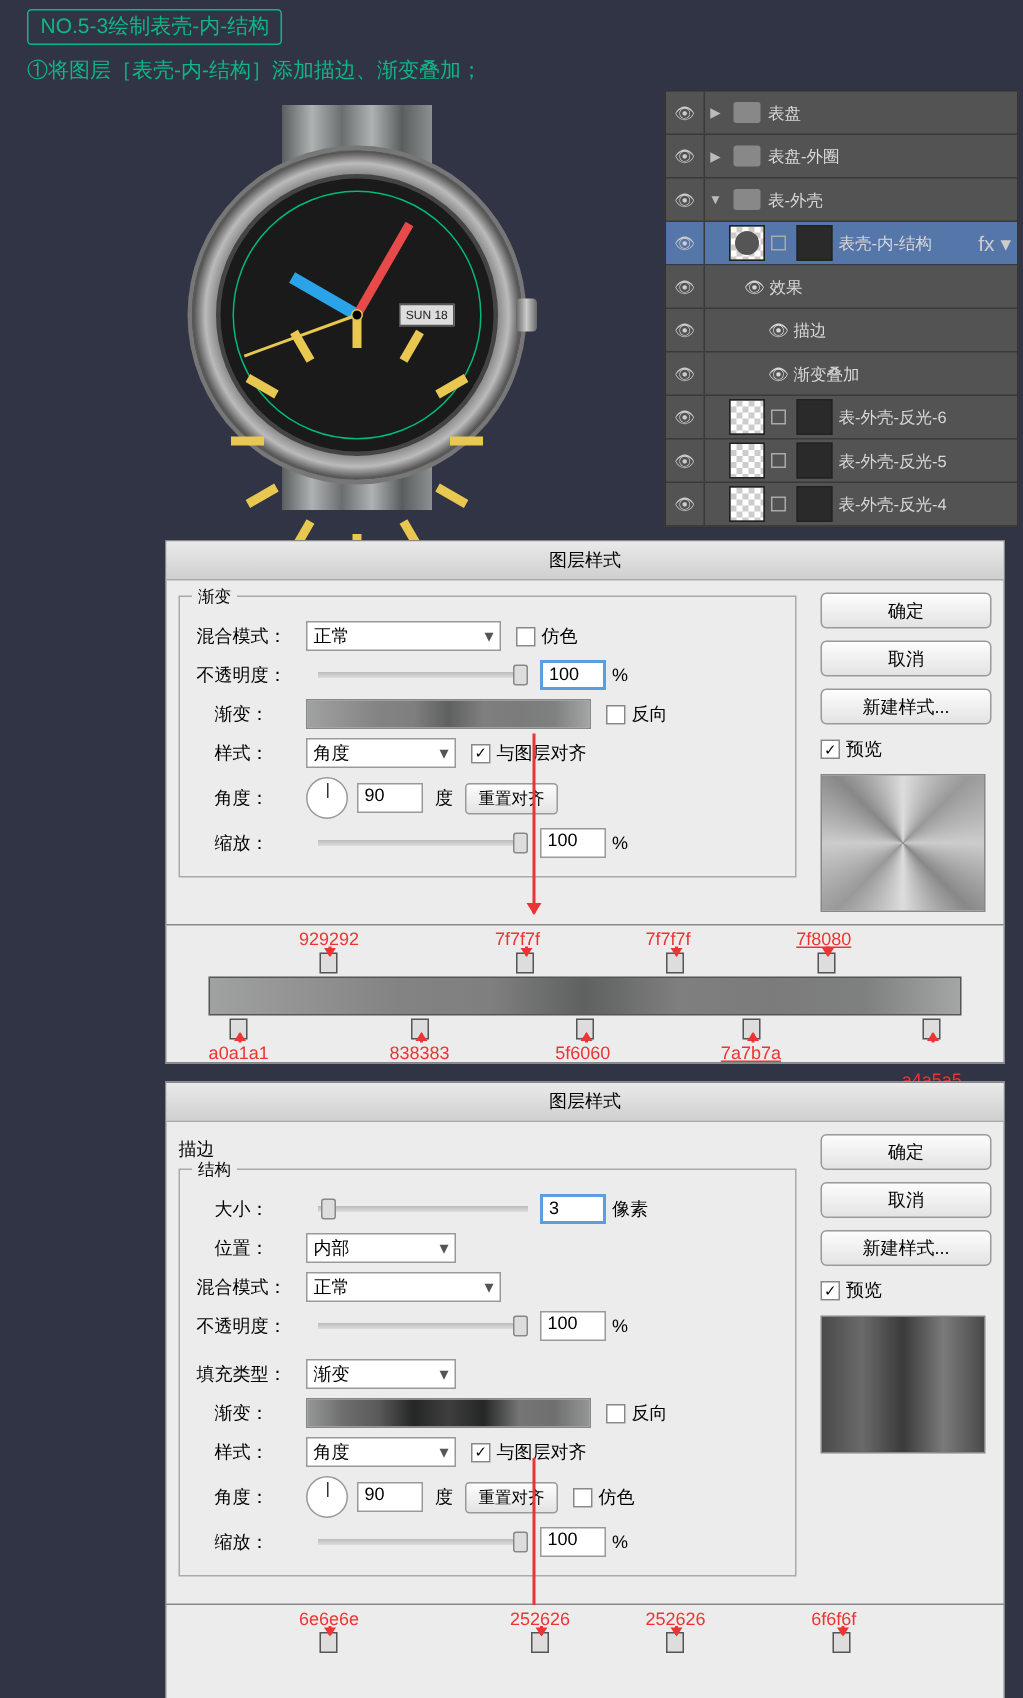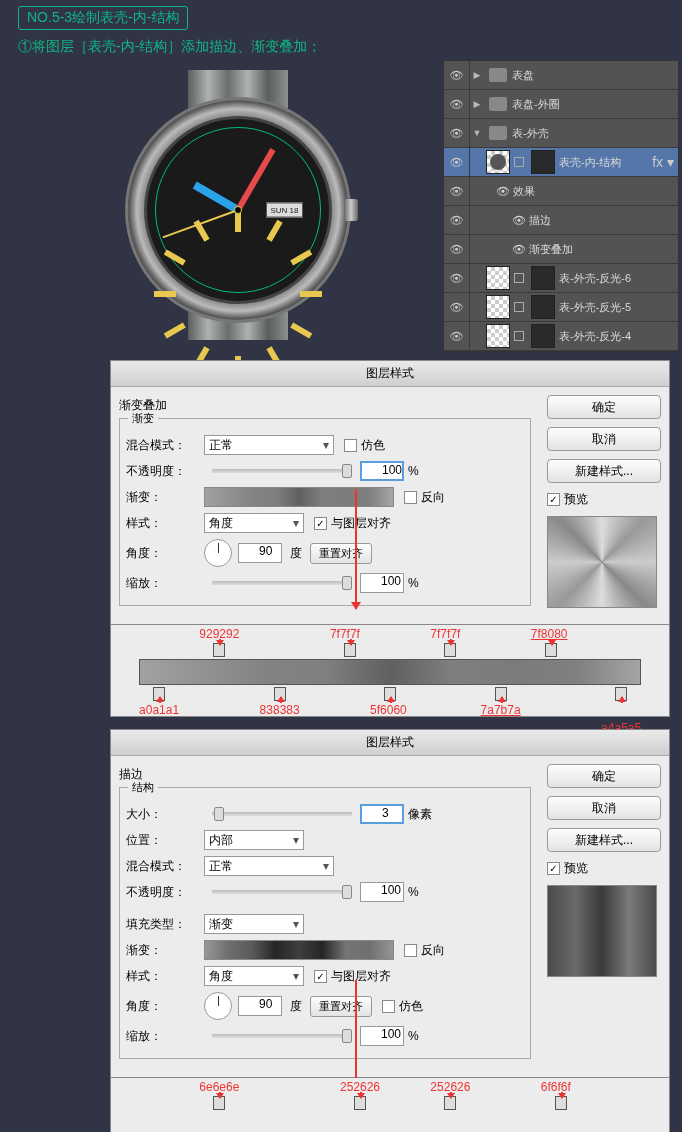--- a/index.html
+++ b/index.html
@@ -41,24 +41,24 @@
 .fx-ic{margin-left:auto;margin-right:4px;color:#ccc;font-size:14px}
 .link-ic{width:10px;height:10px;border:1px solid #aaa;margin-right:3px}
 .dialog{margin:8px 0 0 110px;width:560px;background:#ececec;border:1px solid #888;position:relative;font-size:12px}
 .dlg-title{background:linear-gradient(#eaeaea,#cfcfcf);text-align:center;padding:4px;border-bottom:1px solid #aaa}
 .dlg-body{display:flex}
 .dlg-main{flex:1;padding:10px 8px}
 .dlg-side{width:130px;padding:8px}
 .fieldset{border:1px solid #aaa;padding:10px 6px 6px;margin-bottom:8px;position:relative}
 .legend{position:absolute;top:-8px;left:8px;background:#ececec;padding:0 4px;font-size:11px}
 .frow{display:flex;align-items:center;margin:6px 0;font-size:12px}
-.flabel{width:70px;text-align:left;margin-right:8px}
+.flabel{width:70px;text-align:center;margin-right:8px}
 .select{background:#fff;border:1px solid #999;height:20px;display:flex;align-items:center;padding:0 4px;min-width:100px;justify-content:space-between}
 .select::after{content:"▾";color:#555}
-.num-input{background:#fff;border:2px solid #5a9de0;width:44px;height:20px;padding:0 20px}
+.num-input{background:#fff;border:2px solid #5a9de0;width:44px;height:20px;padding:0 4px}
 .num-input.plain{border:1px solid #999}
 .slider{flex:1;height:4px;background:linear-gradient(#bbb,#ddd);margin:0 8px;position:relative;max-width:140px}
 .slider .thumb-s{position:absolute;top:-5px;width:10px;height:14px;background:#ddd;border:1px solid #888;border-radius:2px}
 .cb{width:13px;height:13px;background:#fff;border:1px solid #888;margin-right:4px;display:inline-flex;align-items:center;justify-content:center;font-size:10px}
 .btn{background:linear-gradient(#fdfdfd,#e3e3e3);border:1px solid #999;border-radius:4px;height:24px;margin-bottom:8px;display:flex;align-items:center;justify-content:center}
 .preview-box{width:110px;height:92px;background:conic-gradient(from 45deg,#999,#ccc,#888,#ddd,#999,#ccc,#888,#ddd,#999);border:1px solid #888;margin-top:8px}
 .preview-box.dark{background:linear-gradient(90deg,#4a4a4a,#6a6a6a,#3a3a3a,#7a7a7a,#4a4a4a)}
 .grad-prev{width:190px;height:20px;border:1px solid #888;background:linear-gradient(90deg,#a0a1a1,#929292,#838383,#7f7f7f,#5f6060,#7f7f7f,#7a7b7a,#7f8080,#a4a5a5)}
 .grad-prev2{background:linear-gradient(90deg,#969898,#6e6e6e,#5a5a5a,#252626,#3e3e3e,#252626,#757575,#6f6f6f,#949696)}
 .angle-dial{width:28px;height:28px;background:#fff;border:1px solid #999;border-radius:50%;position:relative}
@@ -188,21 +188,20 @@
         <span>表-外壳-反光-4</span>
       </div>
     </div>
 </div>
 
 
 <div class="dialog" style="position:relative">
   <div class="dlg-title">图层样式</div>
   <div class="dlg-body">
     <div class="dlg-main">
-      <div style="font-size:12px;margin-bottom:4px">渐变叠加</div>
       <div class="fieldset">
         <div class="legend">渐变</div>
         <div class="frow">
             <span class="flabel">混合模式：</span>
             <div class="select" style="width:130px">
               <span>正常</span>
             </div>
             <span style="width:10px"></span>
             <span class="cb"></span>
             <span>仿色</span>

